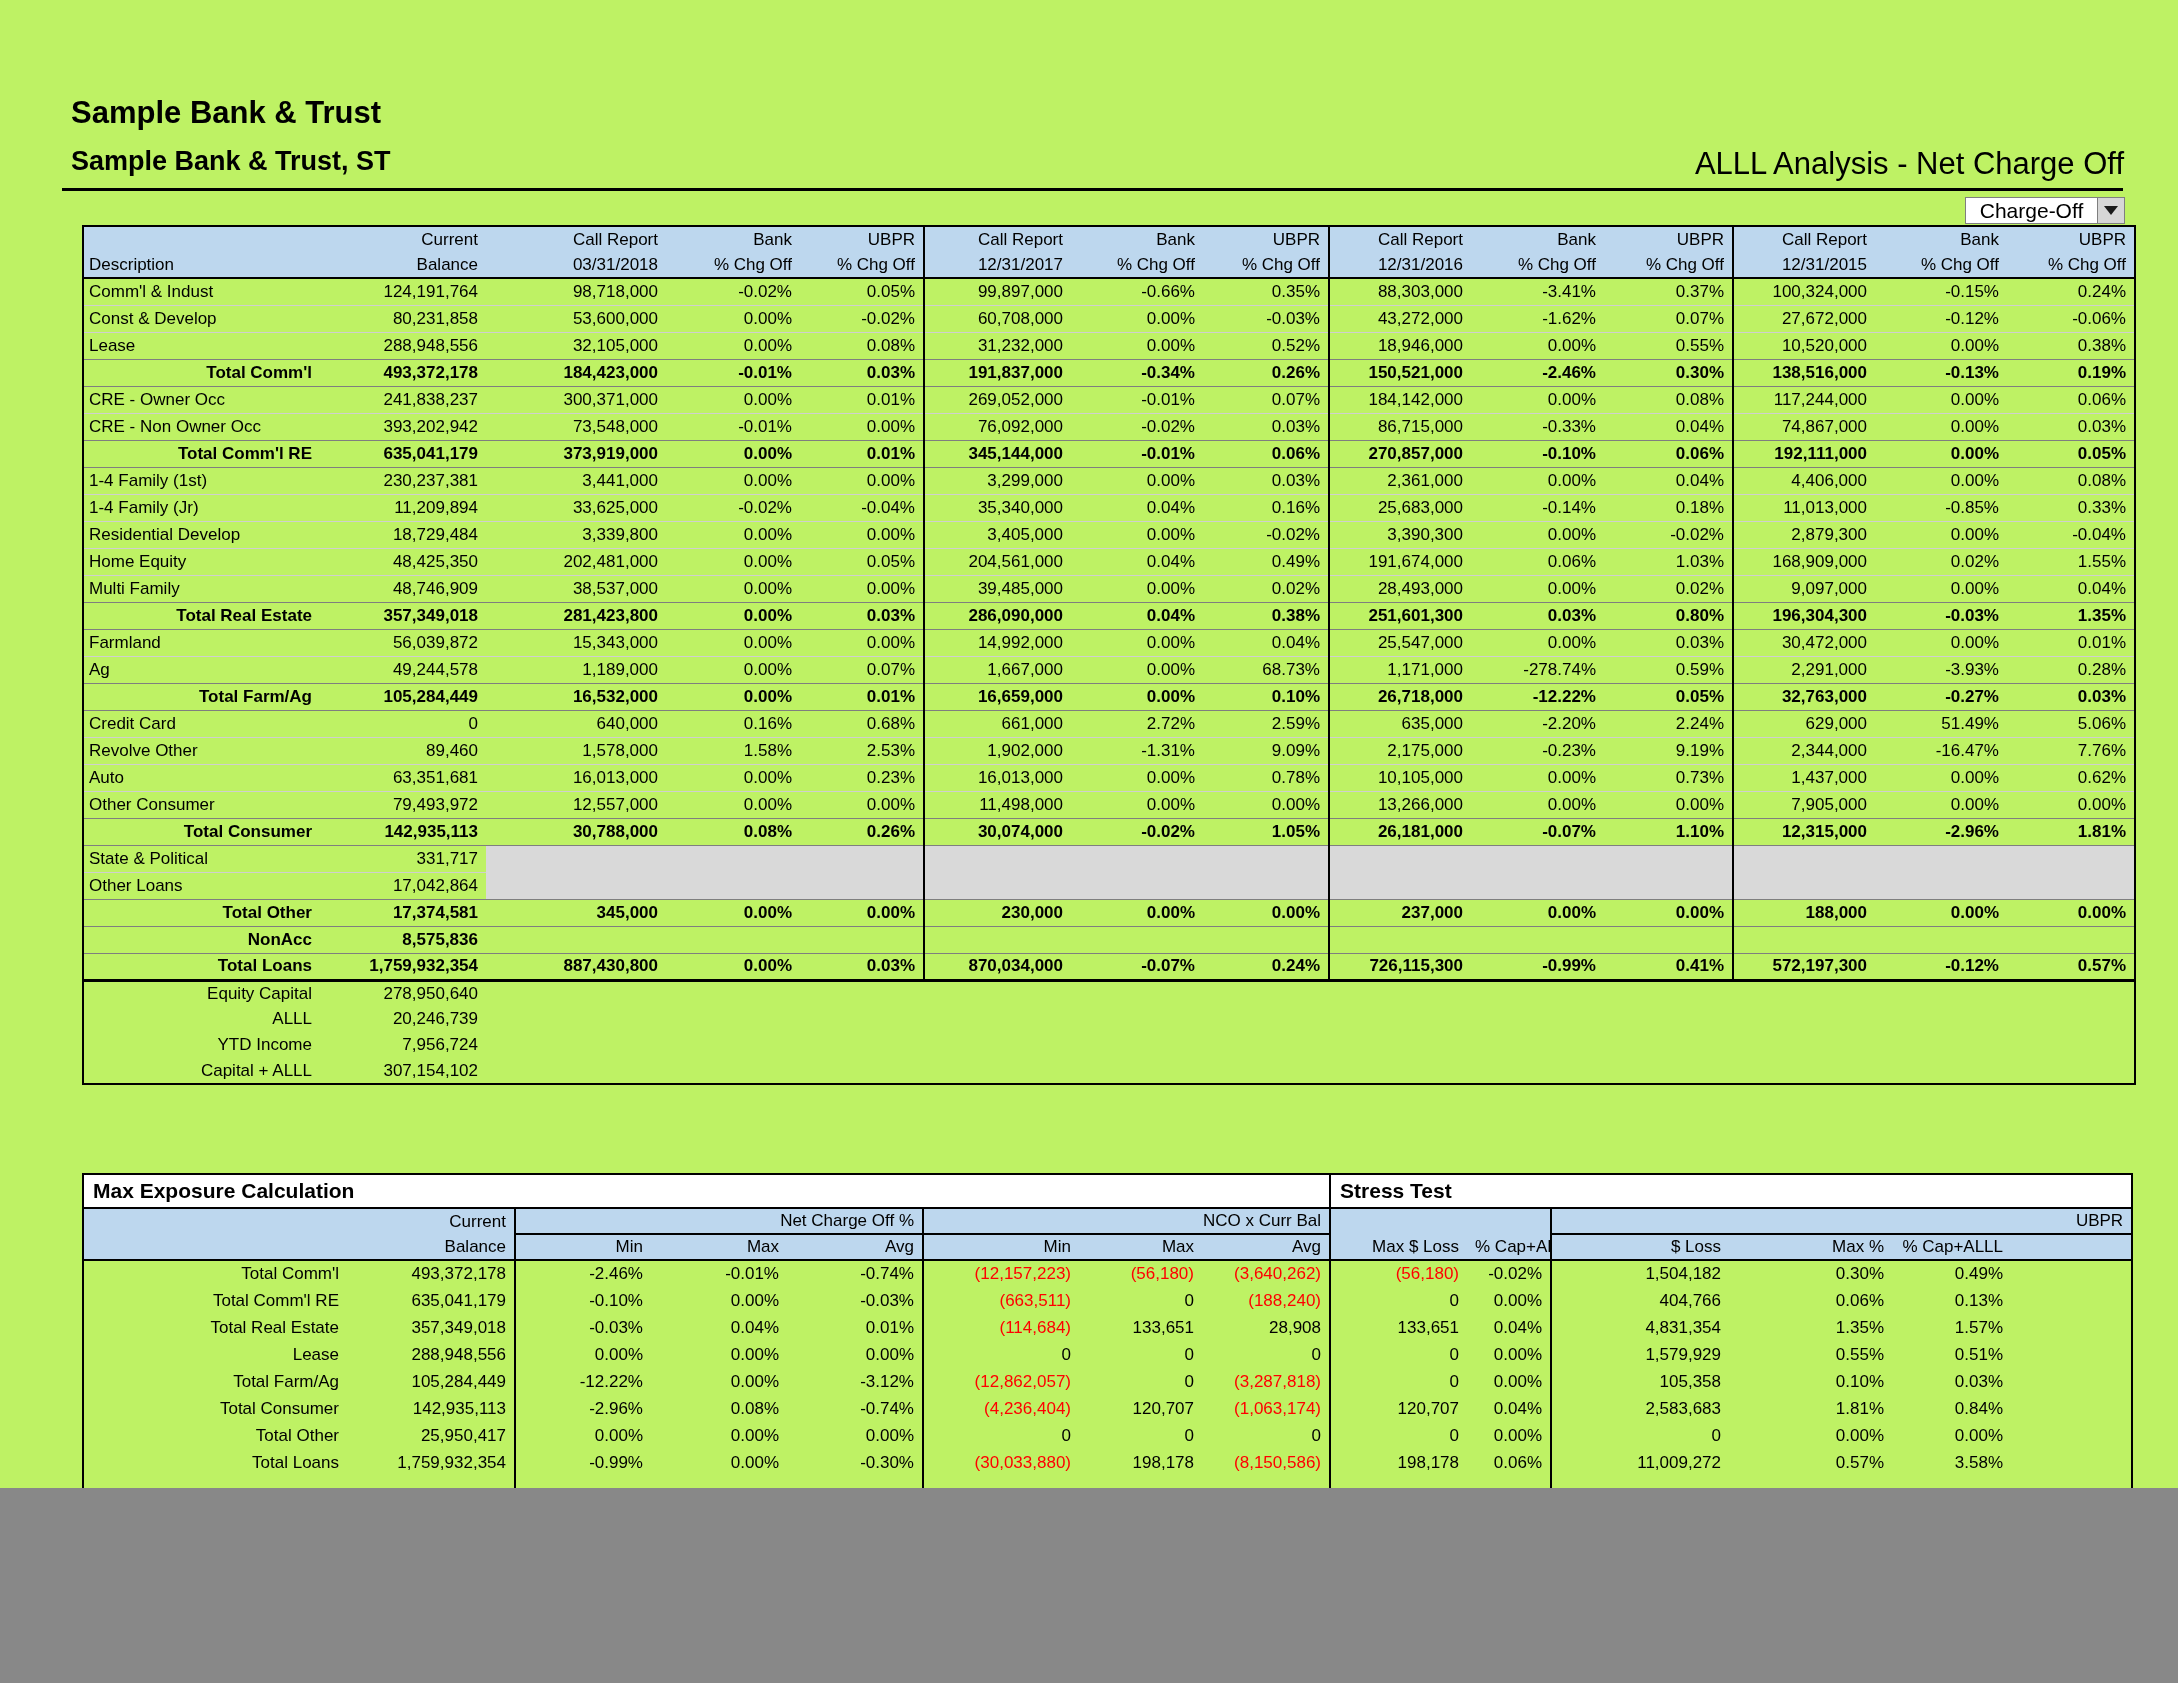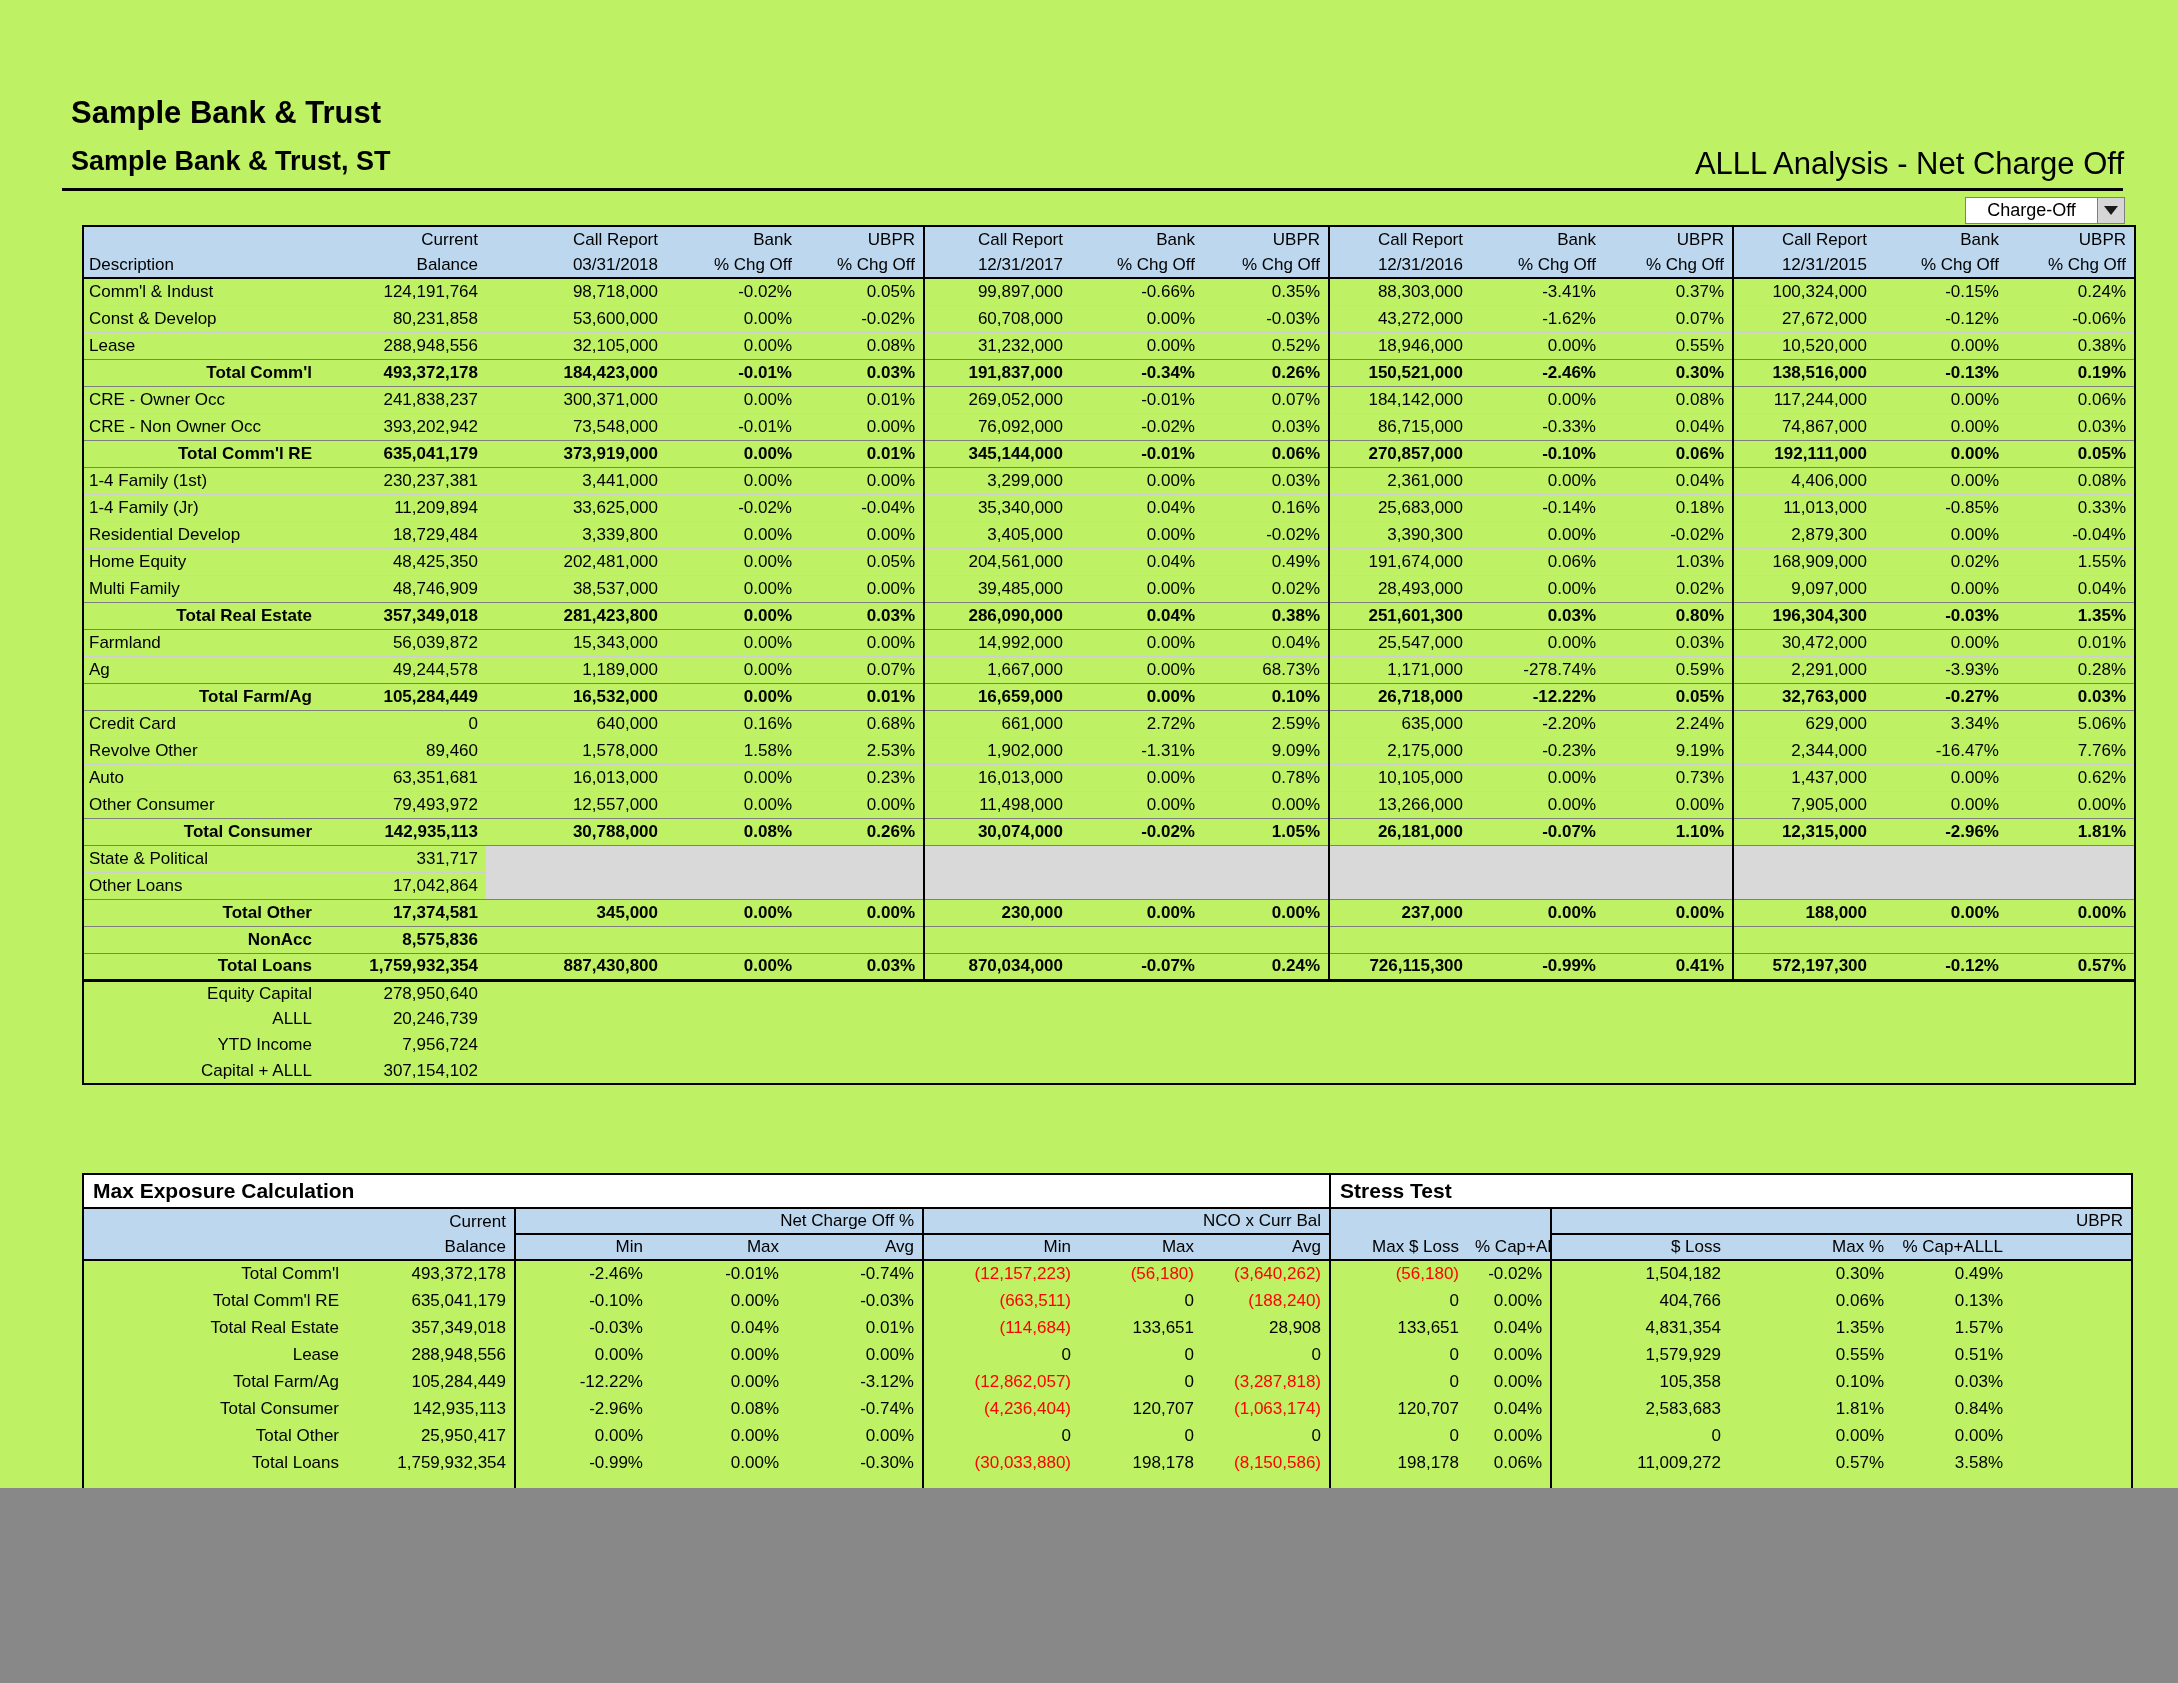--- a/index.html
+++ b/index.html
@@ -7,21 +7,21 @@
   .canvas { position:relative; width:2178px; height:1488px; background:#bef264;
             font-family:"Liberation Sans", sans-serif; color:#000; overflow:hidden; }
 
   .bank-name { position:absolute; left:71px; top:95px; font-size:31px; font-weight:bold; }
   .bank-sub  { position:absolute; left:71px; top:146px; font-size:27px; font-weight:bold; }
   .report-title { position:absolute; right:54px; top:146px; font-size:31px; font-weight:400; }
   .rule { position:absolute; left:62px; top:188px; width:2061px; height:3px; background:#000; }
 
   .dd { position:absolute; left:1965px; top:197px; width:160px; height:27px;
         border:1px solid #7f7f7f; background:#fff; display:flex; align-items:stretch; }
-  .dd-text { flex:1; font-size:18px; display:flex; align-items:center; justify-content:center; }
+  .dd-text { flex:1; font-size:21px; display:flex; align-items:center; justify-content:center; }
   .dd-btn { width:27px; background:#d6d6d6; border-left:1px solid #7f7f7f;
             display:flex; align-items:center; justify-content:center; }
   .dd-arrow { width:0; height:0; border-left:7px solid transparent; border-right:7px solid transparent;
               border-top:9px solid #1a1a1a; }
 
   table { border-collapse:collapse; table-layout:fixed;margin-left:20px; }
   td, th { white-space:nowrap; overflow:hidden; font-size:17px; padding:0 8px; }
 
   
   .mt { position:absolute; left:62px; top:225px; }
@@ -406,21 +406,21 @@
             <td>640,000</td>
             <td>0.16%</td>
             <td>0.68%</td>
             <td>661,000</td>
             <td>2.72%</td>
             <td>2.59%</td>
             <td>635,000</td>
             <td>-2.20%</td>
             <td>2.24%</td>
             <td>629,000</td>
-            <td>3.34%</td>
+            <td>51.49%</td>
             <td>5.06%</td>
           </tr>
           <tr class="r-normal">
             <td class="lbl">Revolve Other</td>
             <td>89,460</td>
             <td>1,578,000</td>
             <td>1.58%</td>
             <td>2.53%</td>
             <td>1,902,000</td>
             <td>-1.31%</td>

